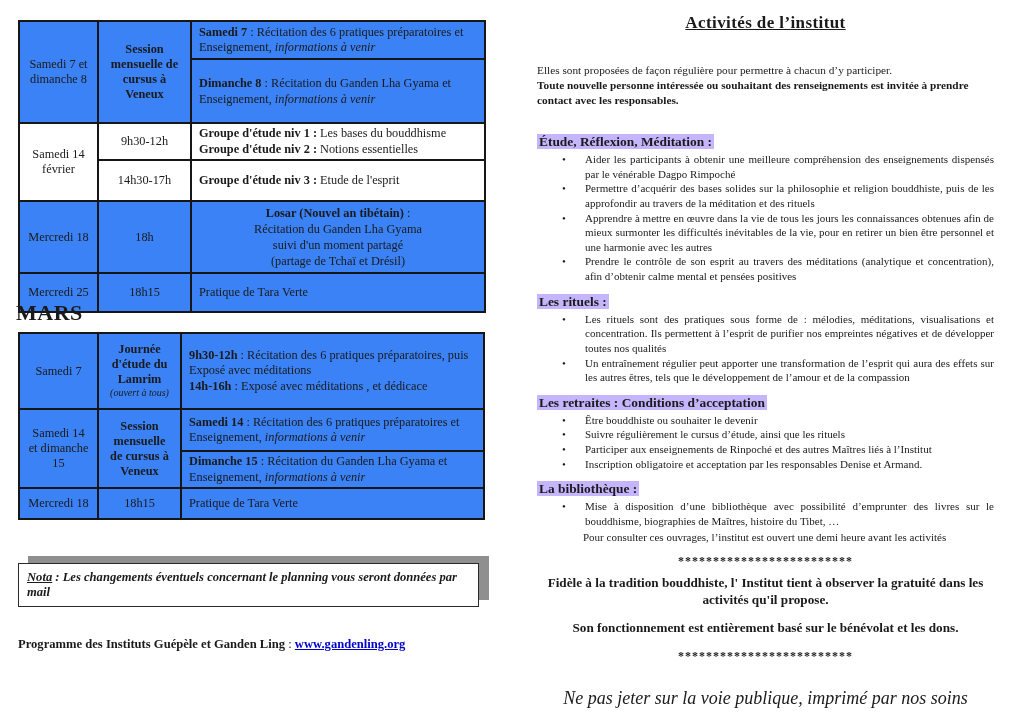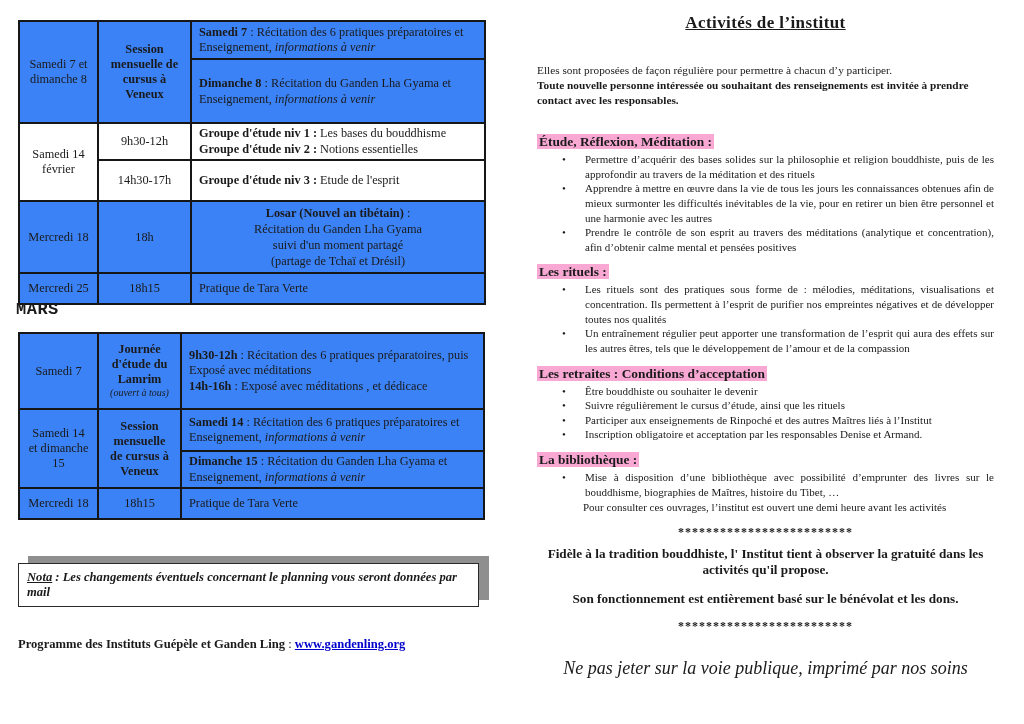--- a/index.html
+++ b/index.html
@@ -23,23 +23,22 @@
   td.white{background:#ffffff;}
   td.c{text-align:center;}
   .tbl-feb{left:18px;top:20px;width:466px;}
   .tbl-mars{left:18px;top:332px;width:465px;}
   .hdr-cell{font-weight:bold;font-size:12.8px;}
   .lamrim-note{font-style:italic;font-weight:normal;font-size:10px;display:block;}
   .cell-line + .cell-line{margin-top:1px;}
   .gap-above{margin-top:12px;}
   .losar-cell div{text-align:center;}
   .mars-title{
-    position:absolute;left:16px;top:300px;font-size:17px;font-weight:bold;
+    position:absolute;left:16px;top:300px;font-size:22px;font-weight:bold;
     letter-spacing:.5px;
-    font-family:Liberation Mono, monospace;
   }
   .nota-box{
     position:absolute;left:18px;top:563px;width:443px;background:#ffffff;
     border:1.5px solid #2a2a2a;box-shadow:10px -7px 0 #8f8f8f;
     padding:6px 8px;font-size:12.6px;font-weight:bold;font-style:italic;
   }
   .left-footer{position:absolute;left:18px;top:637px;font-size:12.6px;}
   .left-footer .lbl{font-weight:bold;}
   .left-footer a{color:#0000cc;font-weight:bold;text-decoration:underline;cursor:pointer;}
 
@@ -48,21 +47,21 @@
     position:absolute;left:512px;top:0;width:512px;height:696px;
     box-sizing:border-box;padding:13px 30px 0 25px;
   }
   .r-title{text-align:center;margin-bottom:30px;}
   .r-title span{
     font-size:17px;font-weight:bold;text-decoration:underline;letter-spacing:.4px;
   }
   .intro{font-size:11.3px;line-height:1.33;margin-bottom:26px;}
   .intro .bold{font-weight:bold;}
   .sec-heading{font-size:13.4px;font-weight:bold;margin:0 0 2px 0;}
-  .sec-heading span{background:#f9a8d4;padding:0 2px;}
+  .sec-heading span{background:#c4b5fd;padding:0 2px;}
   ul.bullets{list-style:none;margin:0 0 10px 0;padding:0;}
   ul.bullets li{
     position:relative;padding-left:48px;font-size:11px;line-height:1.33;
     text-align:justify;
   }
   ul.bullets li::before{
     content:"\2022";position:absolute;left:25px;top:0;font-size:11px;
   }
   .sec-note{padding-left:46px;font-size:11px;line-height:1.33;margin:-9px 0 10px 0;}
   .stars{
@@ -116,21 +115,21 @@
     <tr style="height:72px">
       <td class="gray c">Mercredi 18</td>
       <td class="gray c">18h</td>
       <td class="gray losar-cell">
         <div class="cell-line"><span class="run-b">Losar (Nouvel an tibétain)</span><span class="run-n"> :</span></div>
         <div class="cell-line">Récitation du Ganden Lha Gyama</div>
         <div class="cell-line">suivi d'un moment partagé</div>
         <div class="cell-line">(partage de Tchaï et Drésil)</div>
       </td>
     </tr>
-    <tr style="height:31px">
+    <tr style="height:39px">
       <td class="gray c">Mercredi 25</td>
       <td class="gray c">18h15</td>
       <td class="gray">Pratique de Tara Verte</td>
     </tr>
   </tbody>
     </table>
 
   <div class="mars-title">MARS</div>
 
   <table class="sched tbl-mars">
@@ -190,20 +189,21 @@
   <div class="intro">
     <div>Elles sont proposées de façon régulière pour permettre à chacun d’y participer.</div>
     <div class="bold">Toute nouvelle personne intéressée ou souhaitant des renseignements est invitée à prendre contact avec les  responsables.</div>
   </div>
 
   <div>
     <div class="sec-heading">
       <span>Étude, Réflexion, Méditation :</span>
     </div>
     <ul class="bullets">
+      <li>Aider les participants à obtenir une meilleure  compréhension des enseignements dispensés par le vénérable Dagpo Rimpoché</li>
       <li>Permettre d’acquérir des bases solides sur la philosophie et religion bouddhiste, puis de les approfondir au travers de la méditation et des rituels</li>
       <li>Apprendre à mettre en œuvre dans la vie de tous les jours les connaissances obtenues afin de mieux surmonter les difficultés  inévitables de la vie, pour en retirer un bien être personnel et une harmonie avec les autres</li>
       <li>Prendre le contrôle de son esprit au travers des méditations (analytique et concentration), afin d’obtenir calme mental et pensées positives</li>
     </ul>
   </div>
 
   <div>
     <div class="sec-heading">
       <span>Les rituels :</span>
     </div>

